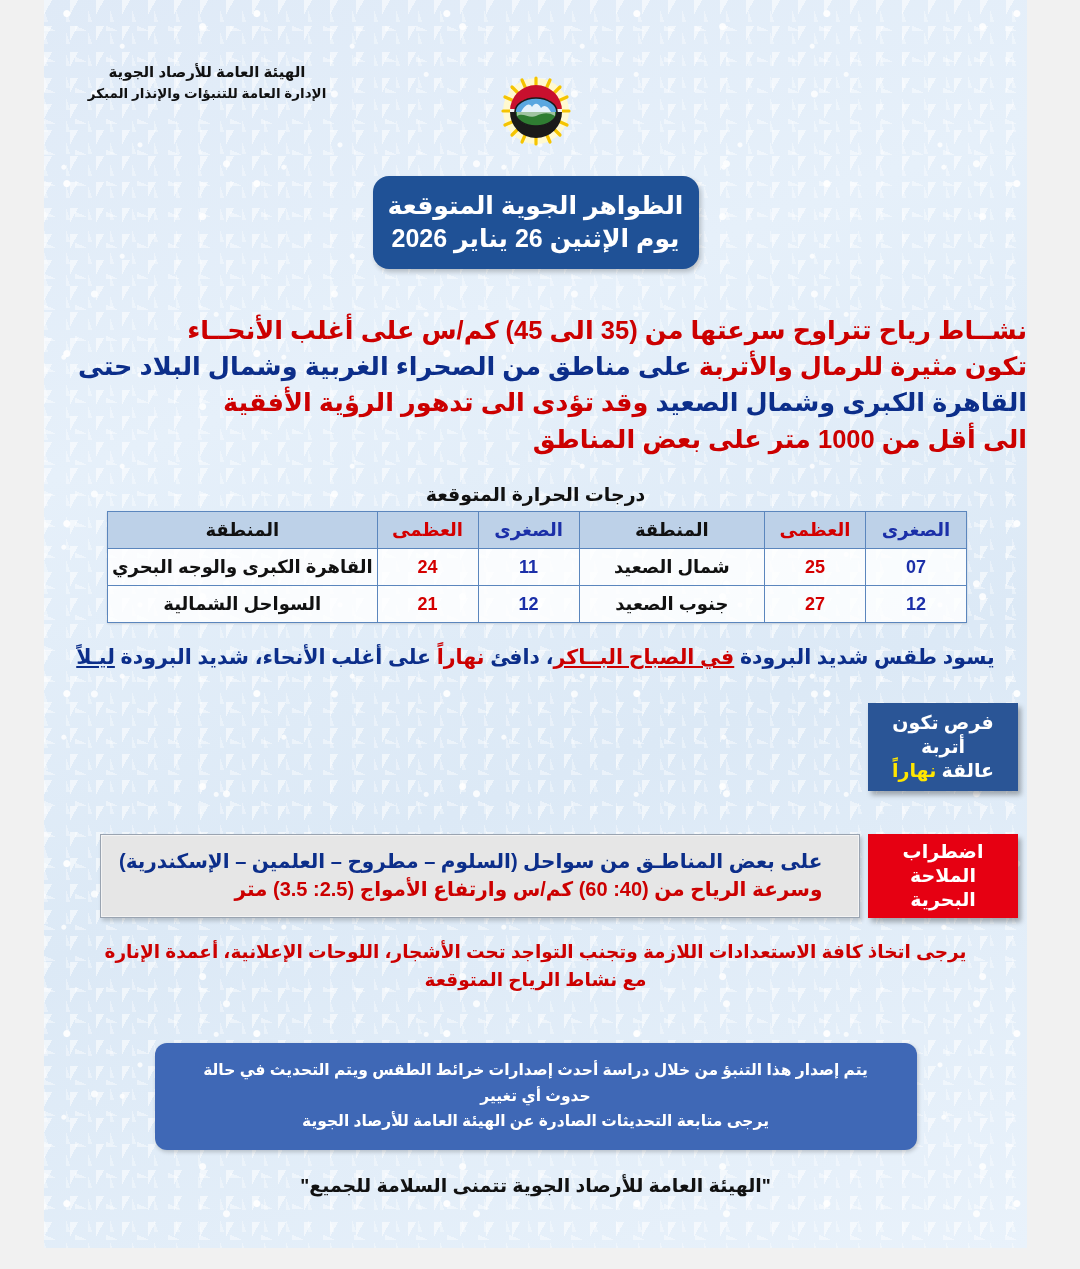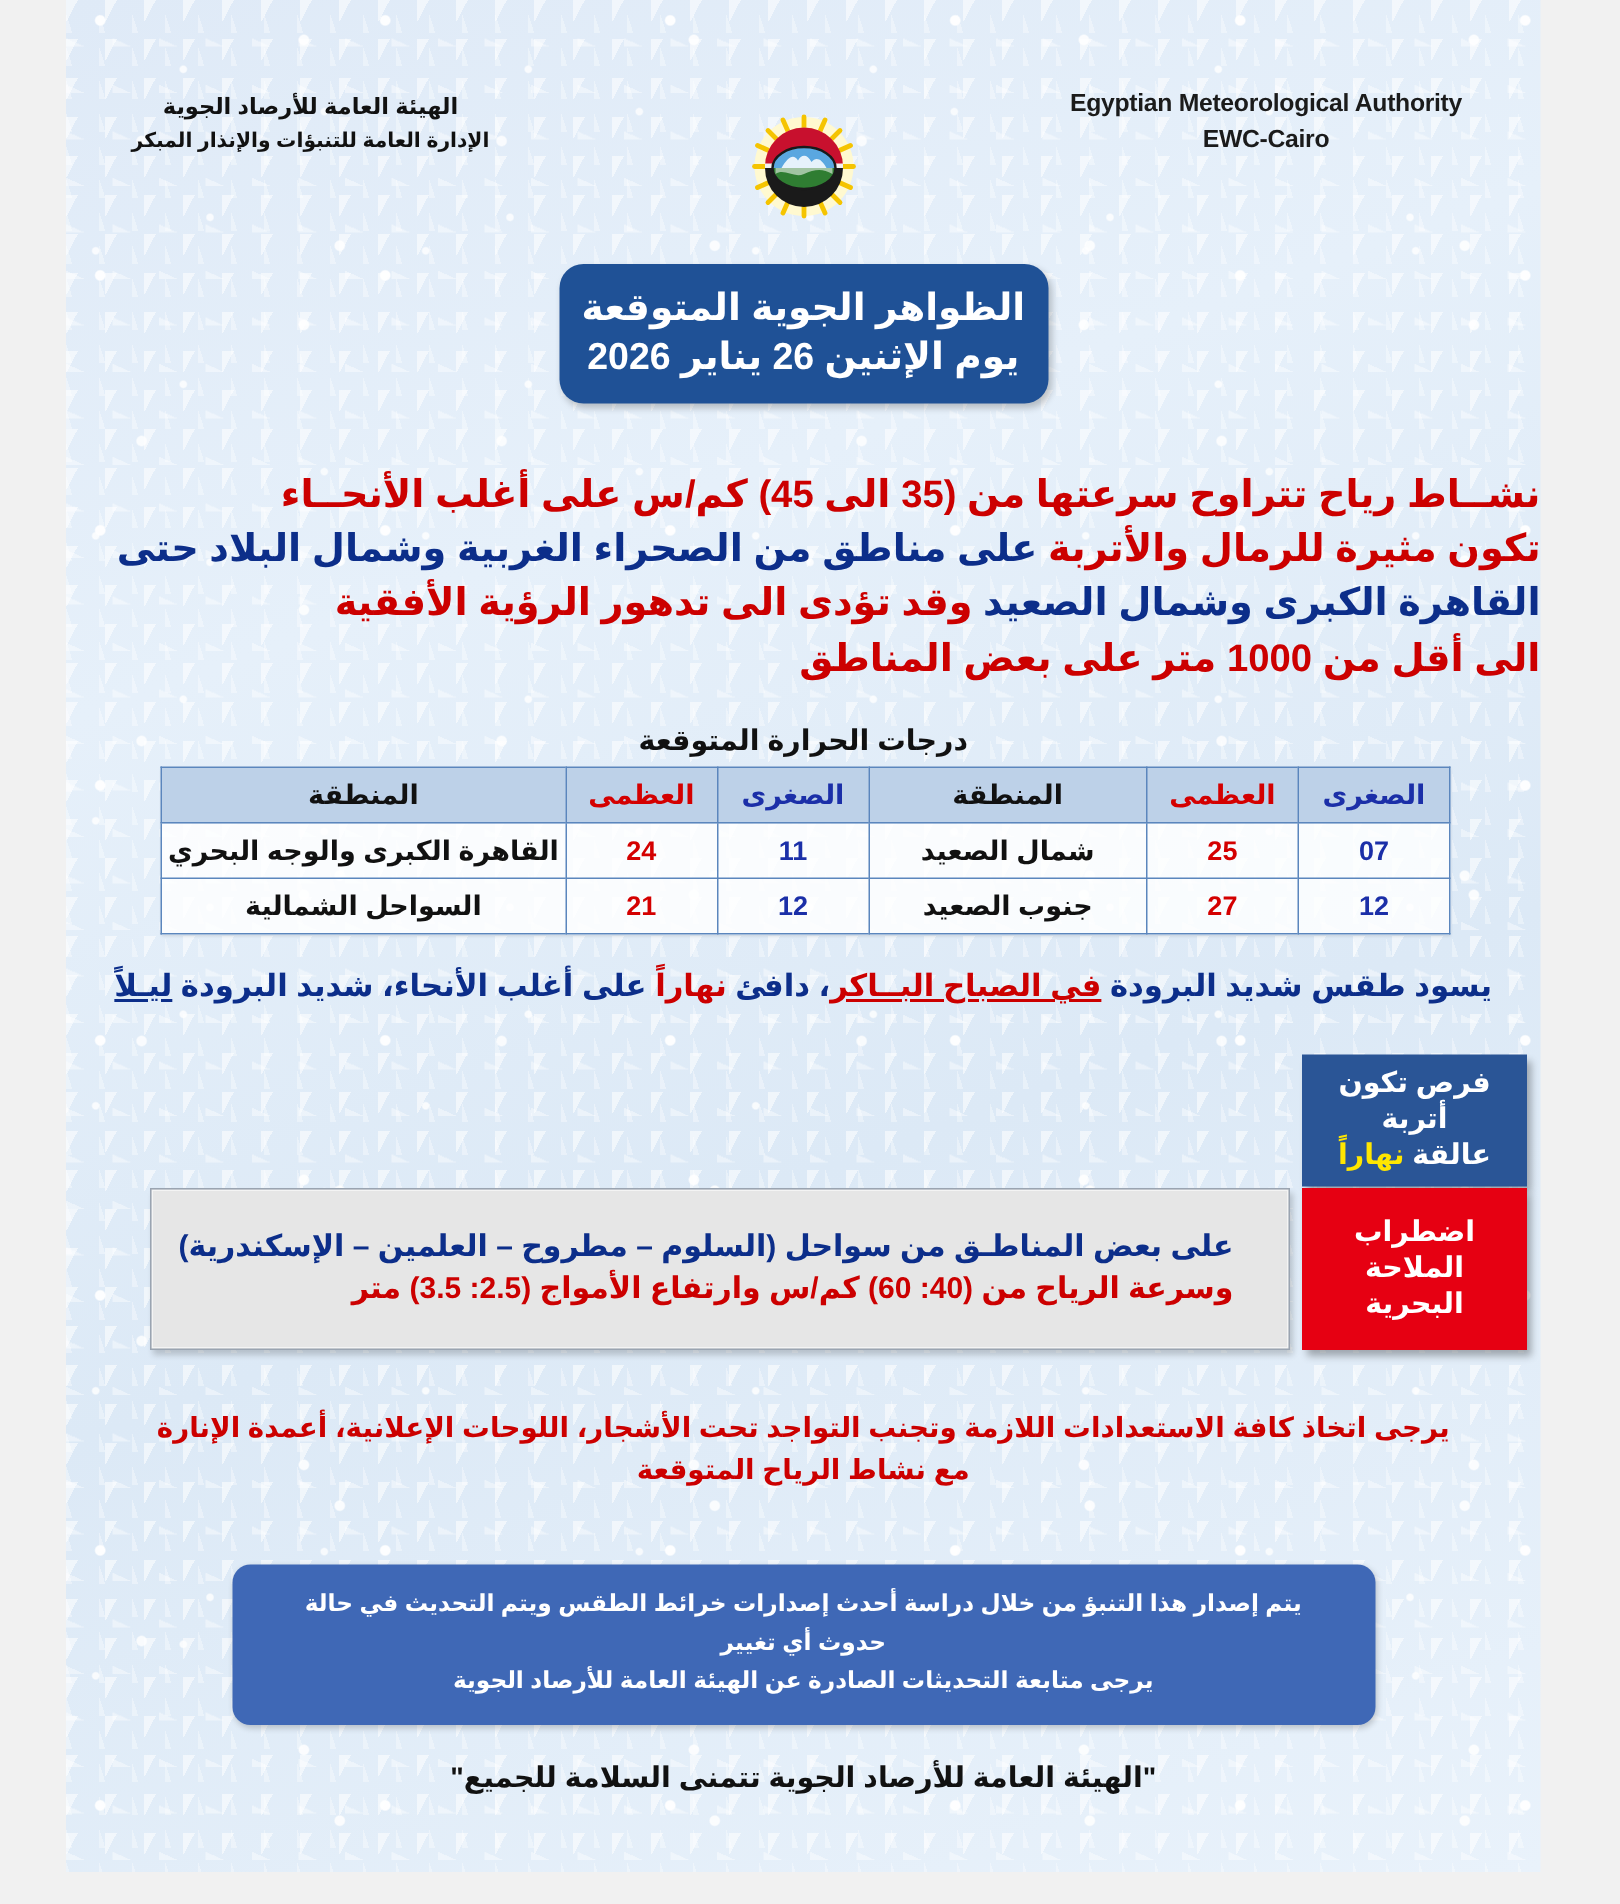--- a/index.html
+++ b/index.html
@@ -154,21 +154,21 @@
     font-size: 20.5px;
     color: #0c2e8a;
     white-space: nowrap;
   }
   #temp-note .red { color: #cc0000; }
   #temp-note .u { text-decoration: underline; text-underline-offset: 2px; }
 
   
   .alert-row { position: absolute; left: 0; width: 983px; }
   #alert-dust   { top: 703px; height: 88px; }
-  #alert-marine { top: 792px; height: 108px; }
+  #alert-marine { top: 834px; height: 84px; }
 
   .alert-tag {
     position: absolute;
     right: 9px; top: 0;
     width: 150px; height: 100%;
     box-sizing: border-box;
     display: flex;
     flex-direction: column;
     align-items: center;
     justify-content: center;
@@ -248,24 +248,20 @@
     color: #111;
   }
 </style>
 </head>
 <body>
 
 <div id="sheet">
 
   <div id="header">
 
-    <div class="hdr-en">
-      <div>Egyptian Meteorological Authority</div>
-      <div>EWC-Cairo</div>
-    </div>
 
     <div class="hdr-ar">
       <div>الهيئة العامة للأرصاد الجوية</div>
       <div class="l2">الإدارة العامة للتنبؤات والإنذار المبكر</div>
     </div>
 
     <div id="logo">
       <svg viewBox="0 0 78 70" width="78" height="70" aria-hidden="true">
         <g>
           <circle cx="39" cy="35" r="33" fill="#fff9d0"></circle>

